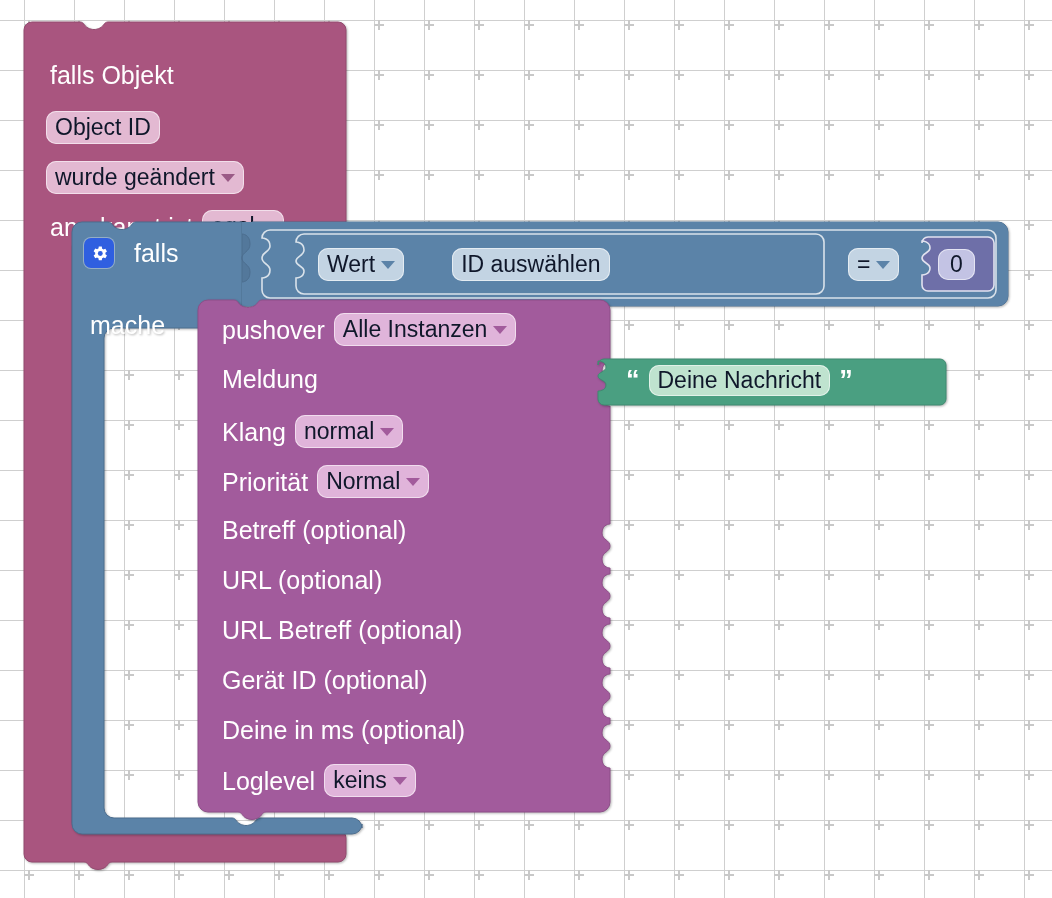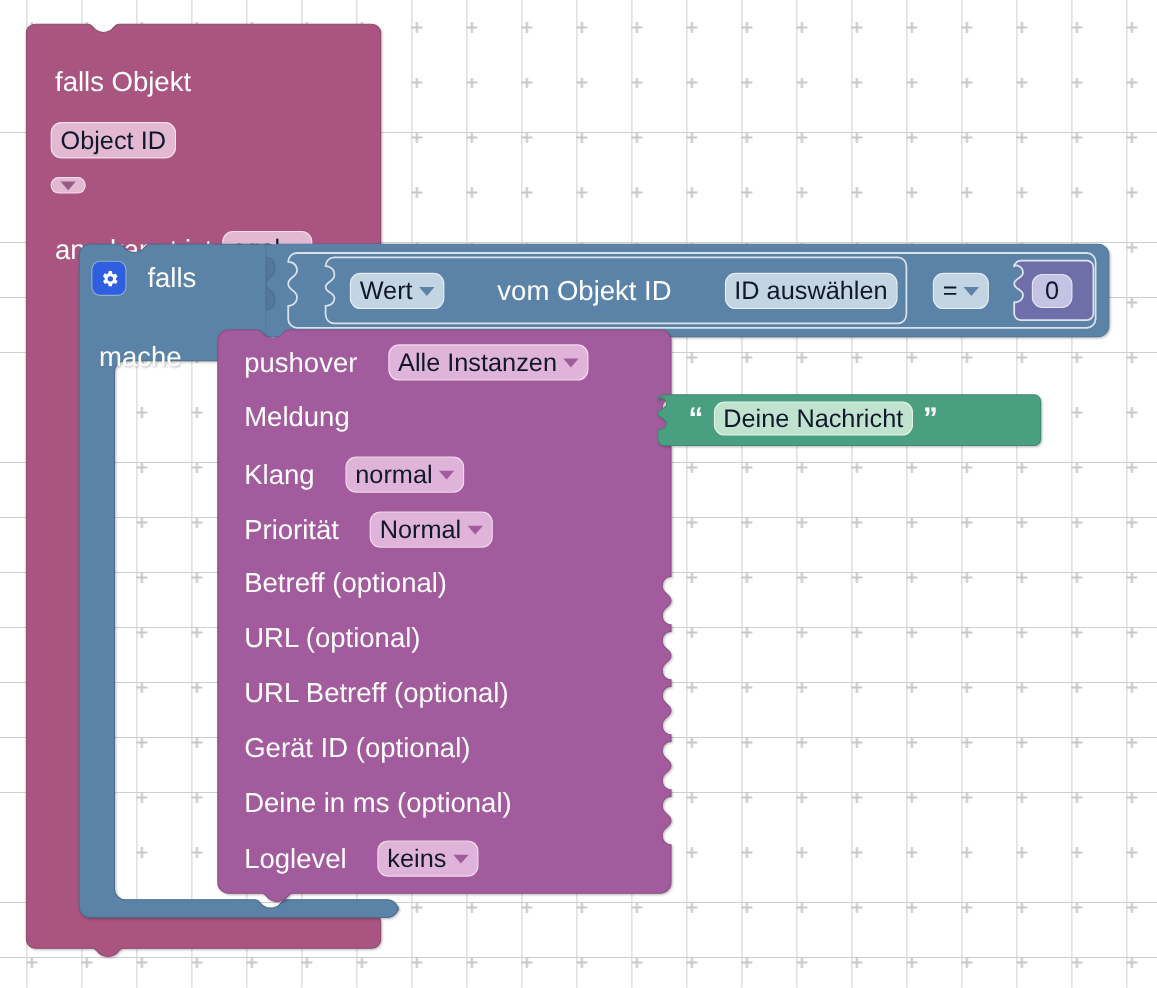--- a/index.html
+++ b/index.html
@@ -46,21 +46,21 @@
     gap: 6px;
     border-radius: 10px;
     padding: 2px 9px 3px 9px;
     font-size: 23px;
     line-height: 28px;
     color: #0f172a;
     white-space: nowrap;
     box-shadow: inset 0 0 0 1px rgba(255,255,255,0.55);
   }
   .field.rose  { background: #e3b9d2; }
-  .field.plum  { background: #e0b4da; margin-left: 19px; }
+  .field.plum  { background: #e0b4da; }
   .field.blue  { background: #c3d4e3; }
   .field.green { background: #bfe3cf; }
   .field.indigo{ background: #c3c3e4; }
 
   .caret {
     width: 0; height: 0;
     border-left: 7px solid transparent;
     border-right: 7px solid transparent;
     border-top: 8px solid #9a5a86;
     margin-top: 2px;
@@ -142,20 +142,21 @@
     </svg>
 
     <div class="layer" style="left:0; top:0; width:330px;">
       <div class="lbl" style="position:absolute; left:26px; top:38px;">falls Objekt</div>
 
       <div class="field rose" style="position:absolute; left:22px; top:89px;">
         <span>Object ID</span>
       </div>
 
       <div class="field rose" style="position:absolute; left:22px; top:139px;">
+        <span>wurde geändert</span>
         <span class="caret"></span>
       </div>
 
       <div class="row" style="position:absolute; left:26px; top:188px;">
         <span class="lbl">anerkannt ist</span>
         <span class="field rose">
           <span>egal</span>
           <span class="caret"></span>
         </span>
       </div>
@@ -272,21 +273,20 @@
           c 0 -5 -8 -5 -8 -10
           c 0 -5 8 -5 8 -11
           c 0 -8 -8 -8 -8 -8
           Z" fill="#5b83a8" stroke="#d9e2ea" stroke-width="1.6"></path>
       </svg>
       <div class="row" style="position:absolute; left:22px; top:14px;gap:48px;">
         <span class="field blue">
           <span>Wert</span>
           <span class="caret on-blue"></span>
         </span>
-        <span class="lbl">vom Objekt ID</span>
         <span class="field blue">
           <span>ID auswählen</span>
         </span>
       </div>
     </div>
 
     <span class="field blue" style="position:absolute; left:586px; top:18px;">
       <span>=</span>
       <span class="caret on-blue"></span>
     </span>

